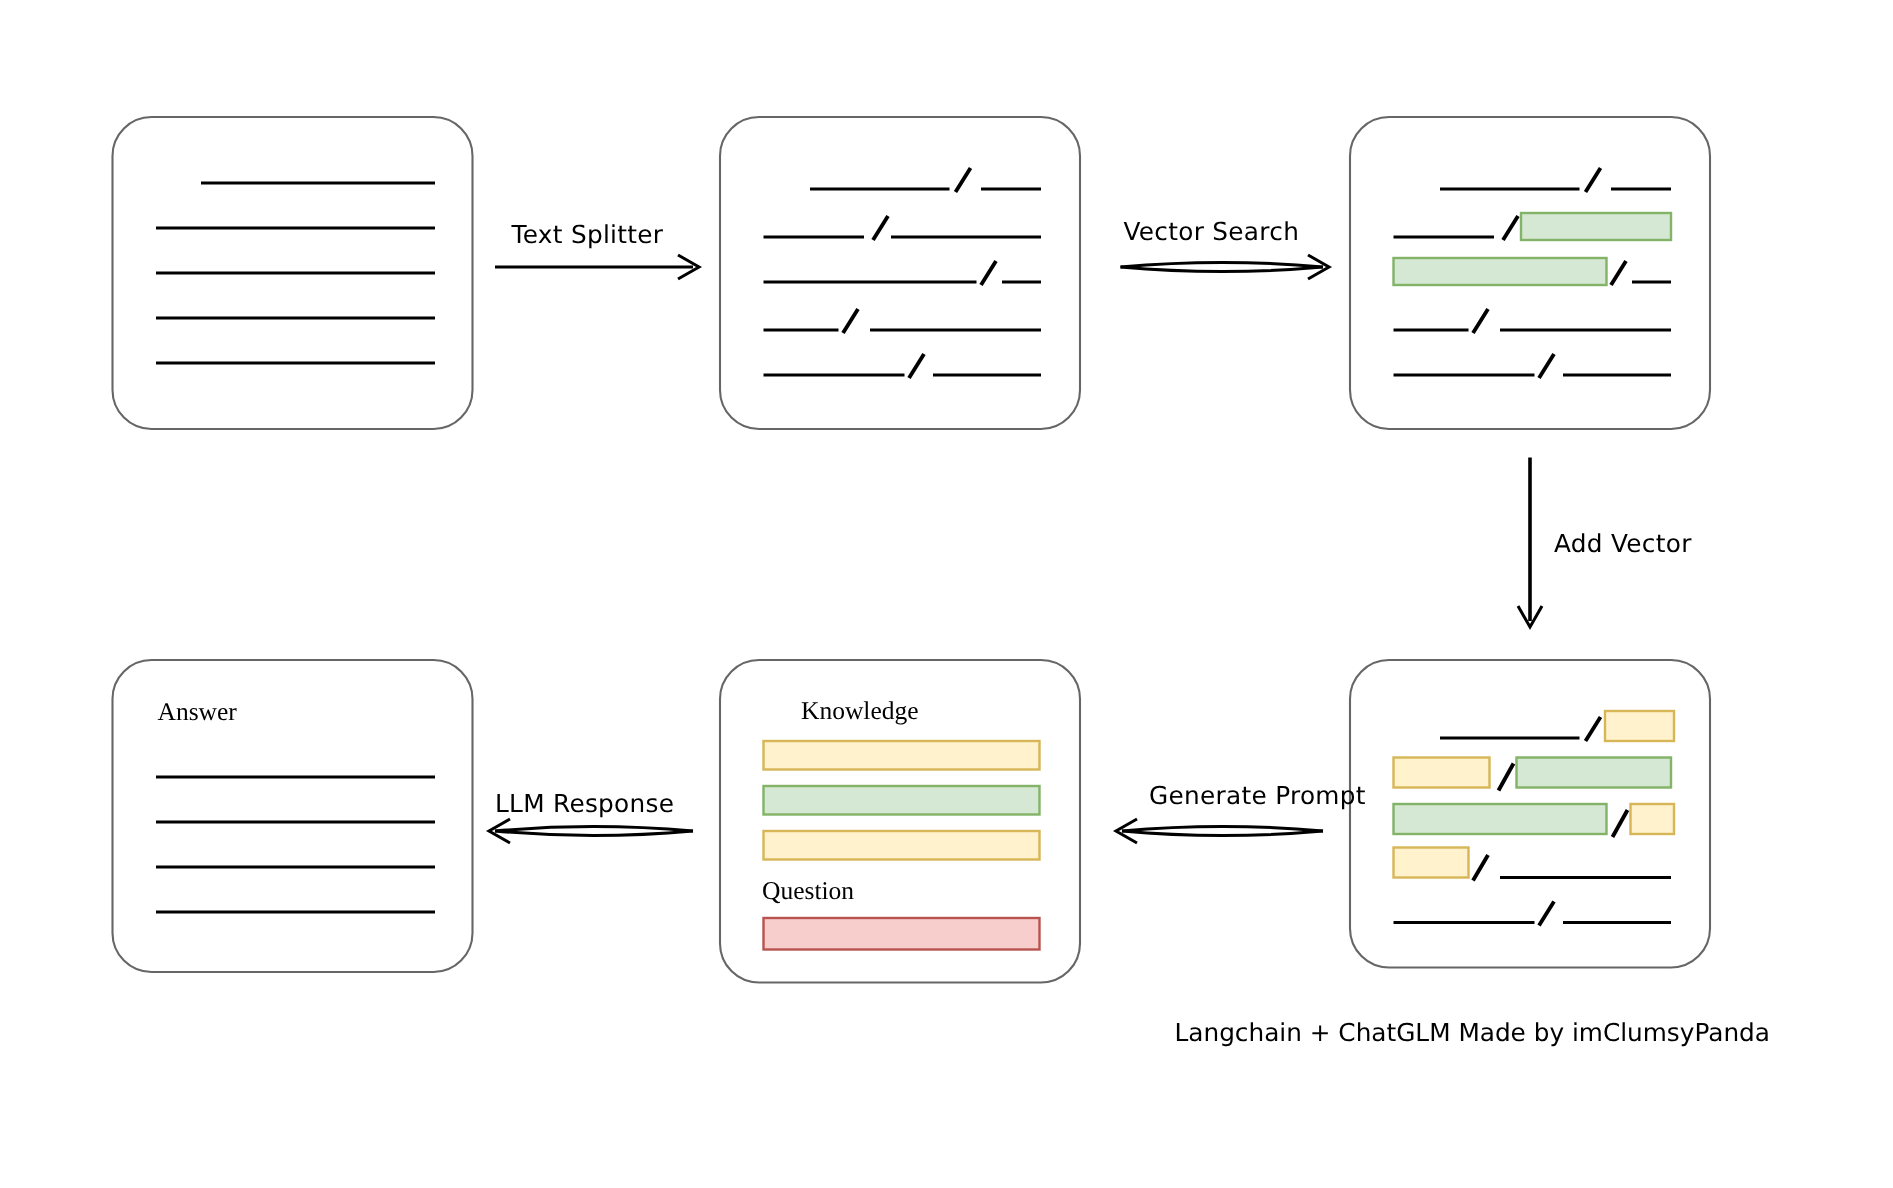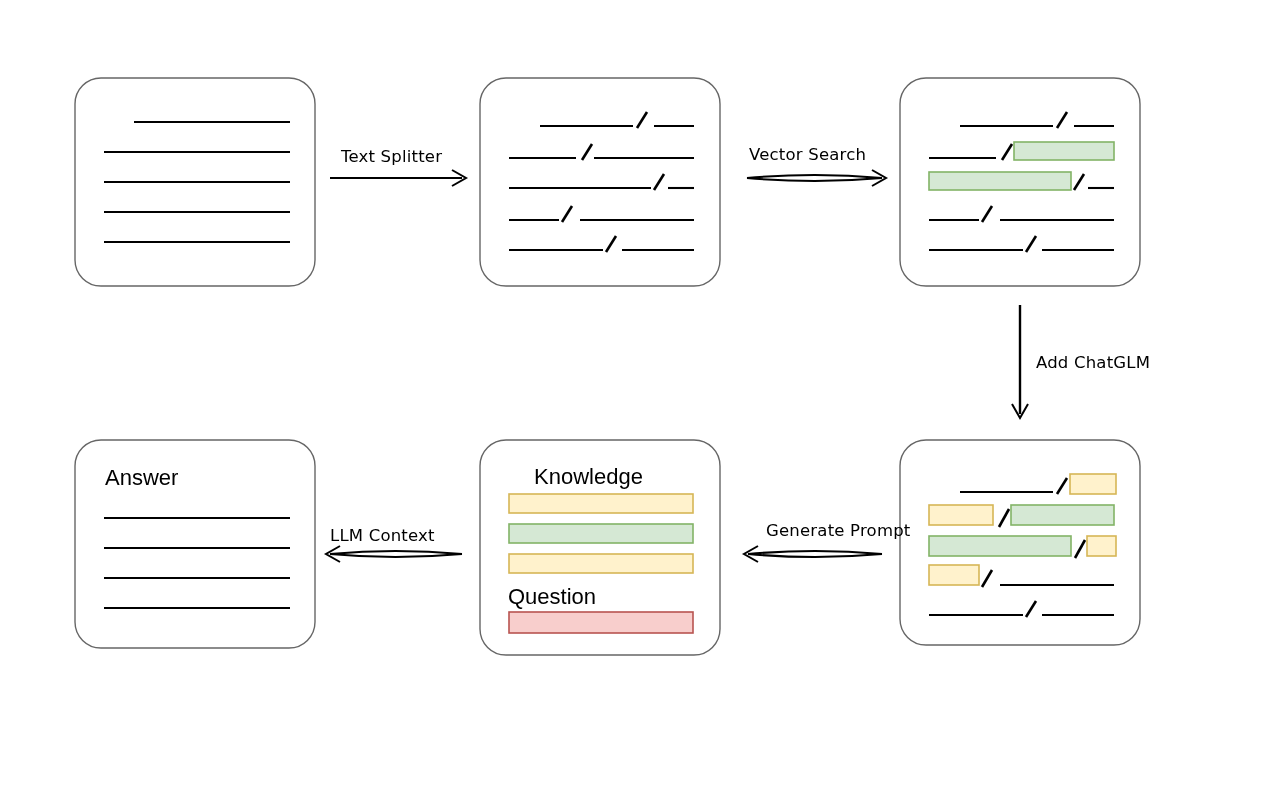--- a/index.html
+++ b/index.html
@@ -61,22 +61,22 @@
   .hand-label {
     position: absolute;
     font-family: "DejaVu Sans", sans-serif;
     font-size: 16.5px;
     color: #000000;
     white-space: nowrap;
     letter-spacing: 0.2px;
   }
   .box-label {
     position: absolute;
-    font-family: Liberation Sans, sans-serif;
-    font-size: 22px;
+    font-family: Liberation Serif, serif;
+    font-size: 17px;
     color: #000000;
     white-space: nowrap;
   }
   .footer-label {
     position: absolute;
     font-family: "DejaVu Sans", sans-serif;
     font-size: 16.5px;
     color: #000000;
     white-space: nowrap;
   }
@@ -226,26 +226,27 @@
       <path class="arrow-line" d="M 462 554 Q 395 560 330 554" stroke-width="2.0"></path>
       <path class="arrow-head" d="M 340 546 L 326 554 L 340 562"></path>
     </g>
 
   </svg>
 
   <div class="hand-label" style="left:341px; top:147px;">Text Splitter</div>
 
   <div class="hand-label" style="left:749px; top:145px;text-align:right;">Vector Search</div>
 
-  <div class="hand-label" style="left:1036px; top:353px;">Add ChatGLM</div>
+  <div class="hand-label" style="left:1036px; top:353px;">Add Vector</div>
 
   <div class="hand-label" style="left:766px; top:521px;">Generate Prompt</div>
 
-  <div class="hand-label" style="left:330px; top:526px;">LLM Context</div>
+  <div class="hand-label" style="left:330px; top:526px;">LLM Response</div>
 
   <div class="box-label" style="left:534px; top:464px;">Knowledge</div>
 
   <div class="box-label" style="left:508px; top:584px;">Question</div>
 
   <div class="box-label" style="left:105px; top:465px;">Answer</div>
 
+  <div class="footer-label" style="left:783px; top:679px;">Langchain + ChatGLM Made by imClumsyPanda</div>
 
 </div>
 
 </body></html>

